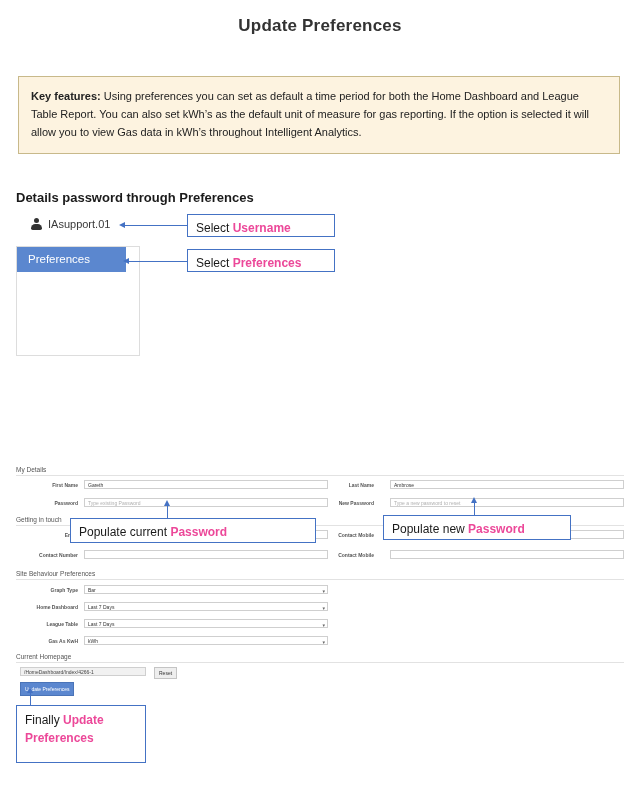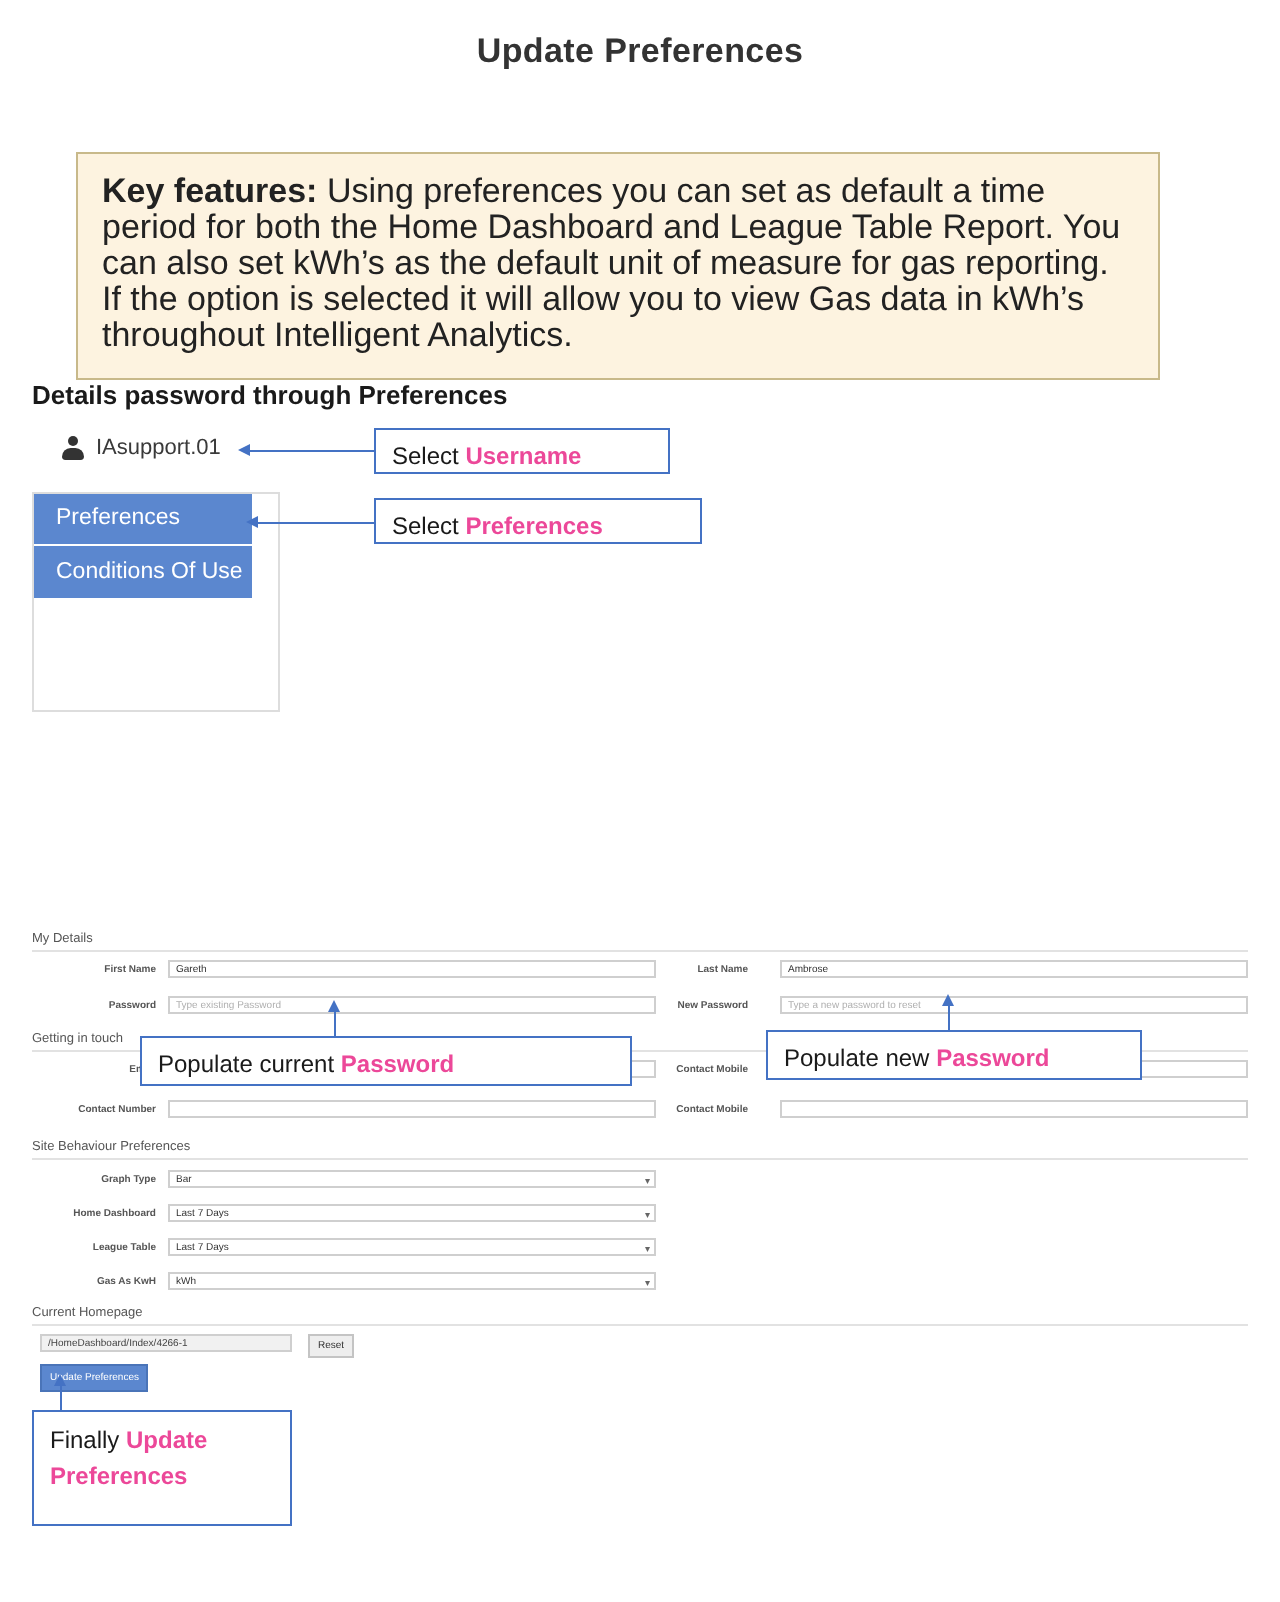--- a/index.html
+++ b/index.html
@@ -20,29 +20,28 @@
     font-size: 17px;
     font-weight: bold;
     color: #333333;
     margin-top: 16px;
     letter-spacing: 0.2px;
   }
   .keyfeatures-box {
     position: absolute;
     left: 18px;
     top: 76px;
-    width: 542px;
+    width: 602px;
     box-sizing: border-box;
     border: 1px solid #c8b98a;
     background: #fdf3e0;
     padding: 10px 12px 12px 12px;
-    font-size: 17px;
+    font-size: 11px;
     line-height: 18px;
     color: #222222;
-    margin-left: 20px;
   }
   .keyfeatures-box b {
     font-weight: bold;
   }
   .section-head {
     position: absolute;
     left: 16px;
     top: 190px;
     font-size: 13px;
     font-weight: bold;
@@ -253,33 +252,30 @@
 
 <div class="user-row">
   <span class="person-icon"></span>
   <span>IAsupport.01</span>
 </div>
 
 <div class="menu-strip" id="menu-block">
   <div class="menu-item">
       <span>Preferences</span>
     </div>
-  <div class="menu-item">
-      <span>Conditions Of Use</span>
-    </div>
 </div>
 <div class="menu-wide"></div>
 
 <div class="callout" style="left:187px; top:214px; width:148px; height:23px;">
   <span>Select </span><b>Username</b>
 </div>
 <div class="arrow-line" style="left:124px; top:225px; width:63px;"></div>
 <div class="arrow-head-left" style="left:119px; top:221.5px;"></div>
 
-<div class="callout" style="left:187px; top:249px; width:164px; height:23px;">
+<div class="callout" style="left:187px; top:249px; width:148px; height:23px;">
   <span>Select </span><b>Preferences</b>
 </div>
 <div class="arrow-line" style="left:128px; top:261px; width:59px;"></div>
 <div class="arrow-head-left" style="left:123px; top:257.5px;"></div>
 
 <div class="form-mock">
   <div class="form-sec-title" style="left:2px; top:4px;">My Details</div>
   <div class="hr" style="left:2px; top:13px; width:608px;"></div>
 
   <div class="fld-label" style="left:14px; top:20px; width:50px;">First Name</div>

